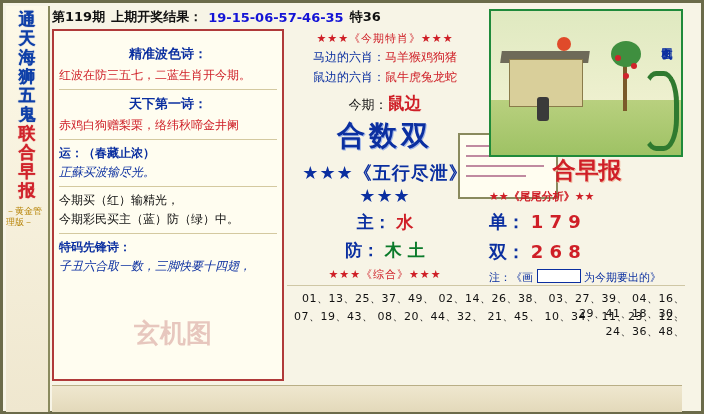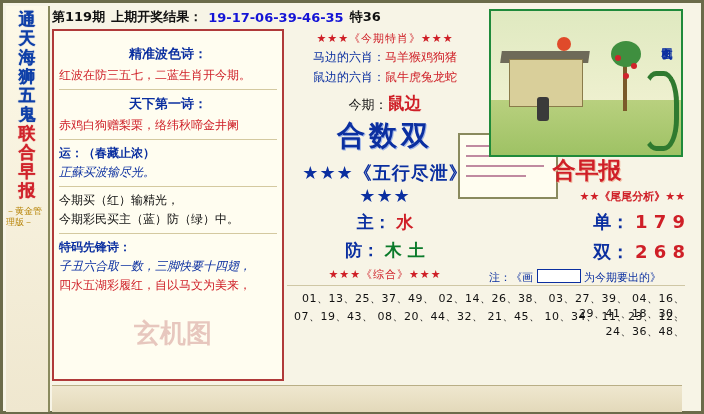--- a/index.html
+++ b/index.html
@@ -108,21 +108,21 @@
     writing-mode:vertical-rl;
   }
   
   .right-title{
     position:absolute;left:486px;top:150px;width:196px;height:34px;
     font-size:23px;font-weight:bold;color:#cf1f27;text-align:center;line-height:34px;
     text-shadow:1px 1px 0 #f0b9a0;
   }
   .right-box{
     position:absolute;left:486px;top:186px;width:196px;height:96px;
-    text-align:right;
+    text-align:left;
   }
   .right-box .hd{font-size:11px;color:#cf1f27;font-weight:bold;margin-bottom:4px;}
   .right-box .kv{font-size:18px;margin:6px 0;}
   .note{
     position:absolute;left:486px;top:266px;width:200px;font-size:11px;color:#0b2fa0;
   }
   .note .blank{
     display:inline-block;width:42px;height:12px;border:1px solid #0b2fa0;background:#fff;vertical-align:-2px;
   }
   
@@ -162,40 +162,39 @@
     <div class="ch red">联</div>
     <div class="ch red">合</div>
     <div class="ch red">早</div>
     <div class="ch red">报</div>
     <div class="gold">－黄金管理版－</div>
   </div>
 
   <div class="header">
     <span class="issue">第119期</span>
     <span class="label">上期开奖结果：</span>
-    <span class="nums">19-17-06-39-46-35</span>
+    <span class="nums">19-15-06-57-46-35</span>
     <span class="sp">特36</span>
   </div>
 
   <div class="col-poem">
     <div class="title">精准波色诗：</div>
     <div class="line">红波在防三五七，二蓝生肖开今期。</div>
     <div class="hr"></div>
     <div class="title">天下第一诗：</div>
     <div class="line">赤鸡白狗赠梨栗，络纬秋啼金井阑</div>
     <div class="hr"></div>
     <div class="sub">运：（春藏止浓）</div>
     <div class="line blue">正蘇买波输尽光。</div>
     <div class="hr"></div>
     <div class="line black">今期买（红）输精光，</div>
     <div class="line black">今期彩民买主（蓝）防（绿）中。</div>
     <div class="hr"></div>
     <div class="sub">特码先锋诗：</div>
     <div class="line blue">子丑六合取一数，三脚快要十四翅，</div>
-    <div class="line">四水五湖彩履红，自以马文为美来，</div>
   </div>
   <div class="watermark">玄机图</div>
 
   <div class="col-mid">
     <div class="stars">★★★《今期特肖》★★★</div>
     <div class="mid-row">
       <span class="k">马边的六肖：</span><span class="v">马羊猴鸡狗猪</span>
     </div>
     <div class="mid-row">
       <span class="k">鼠边的六肖：</span><span class="v">鼠牛虎兔龙蛇</span>

